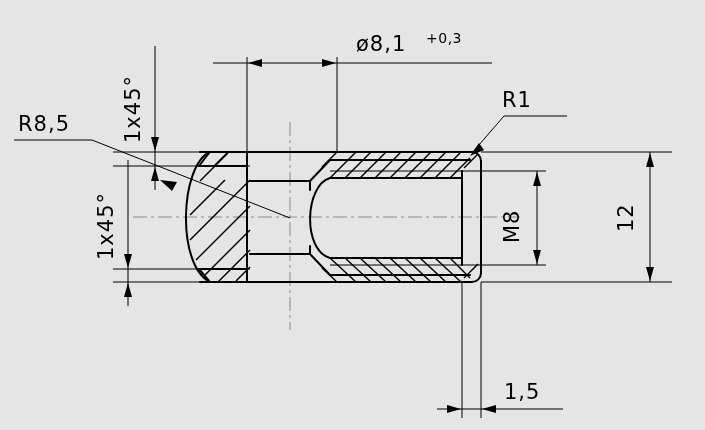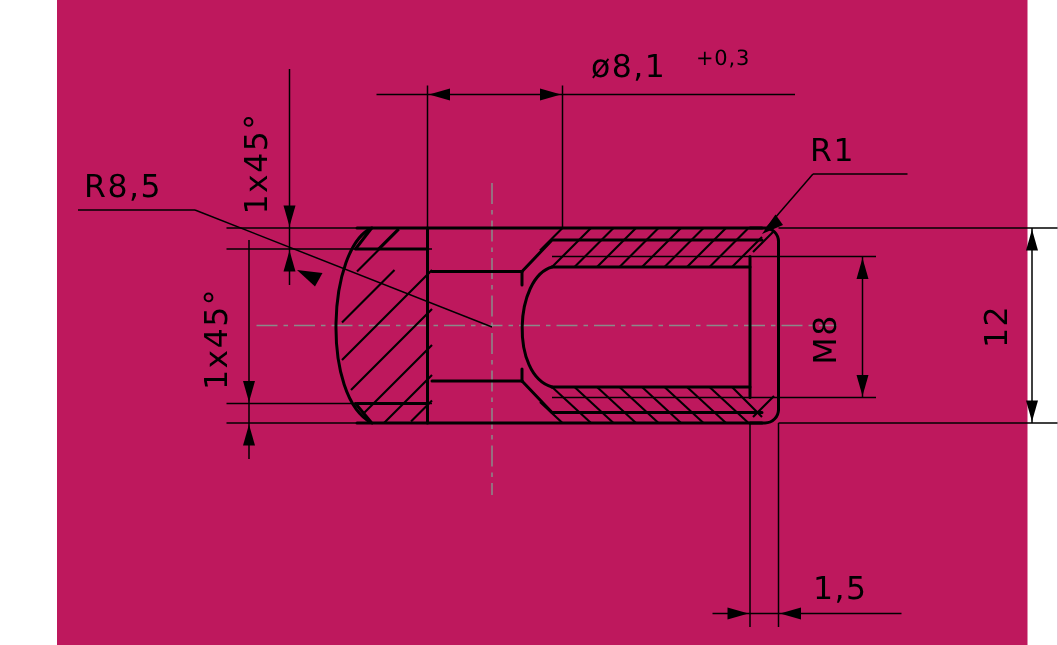--- a/index.html
+++ b/index.html
@@ -8,24 +8,23 @@
     background: #ffffff;
   }
   body {
     width: 705px;
     height: 430px;
     font-family: "DejaVu Sans", sans-serif;
     overflow: hidden;
   }
   #drawing-root {
     position: relative;
-    width: 647px;
+    width: 705px;
     height: 430px;
-    background: #be185d;
-    margin-left: 38px;
+    background: #e5e5e5;
   }
   svg#dwg {
     display: block;
     width: 705px;
     height: 430px;
   }
   .outline {
     fill: none;
     stroke: #000000;
     stroke-width: 2;

